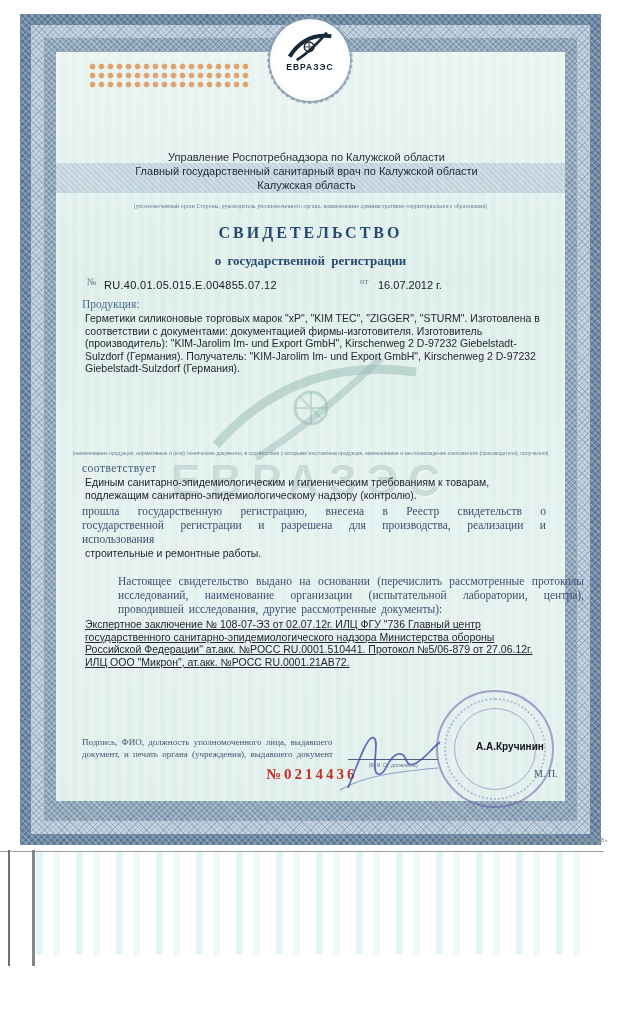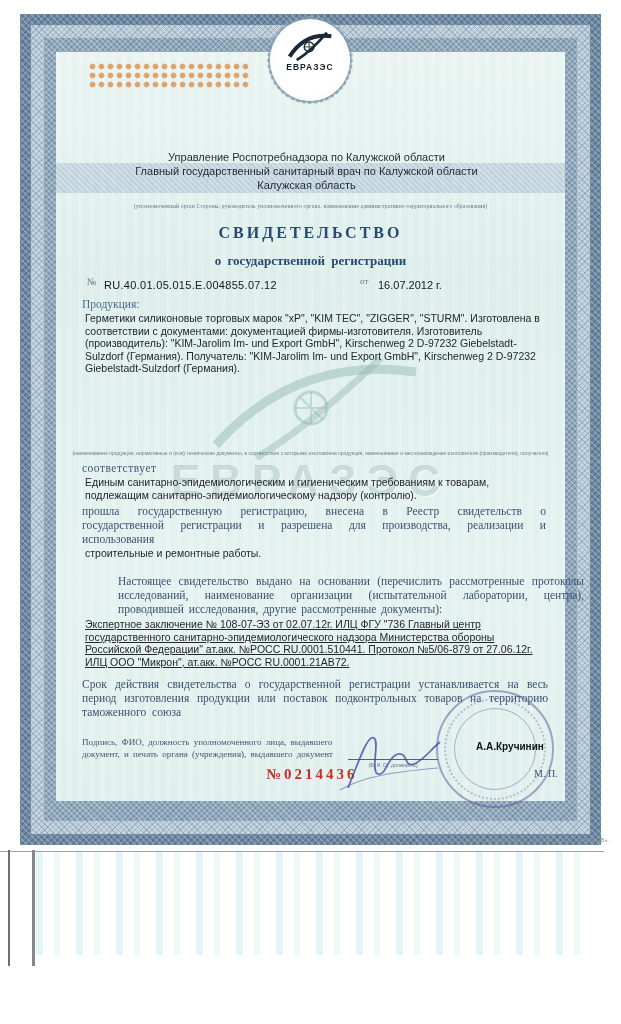--- a/index.html
+++ b/index.html
@@ -146,21 +146,20 @@
       <div class="prod-label ser z">Продукция:</div>
       <div class="prod-text san z">Герметики силиконовые торговых марок "хР", "KIM TEC", "ZIGGER", "STURM". Изготовлена в соответствии с документами: документацией фирмы-изготовителя. Изготовитель (производитель): "KIM-Jarolim Im- und Export GmbH", Kirschenweg 2 D-97232 Giebelstadt-Sulzdorf (Германия). Получатель: "KIM-Jarolim Im- und Export GmbH", Kirschenweg 2 D-97232 Giebelstadt-Sulzdorf (Германия).</div>
 
       <div class="prod-caption san z">(наименование продукции, нормативные и (или) технические документы, в соответствии с которыми изготовлена продукция, наименование и местонахождение изготовителя (производителя), получателя)</div>
       <div class="conforms ser z">соответствует</div>
       <div class="req-text san z">Единым санитарно-эпидемиологическим и гигиеническим требованиям к товарам, подлежащим санитарно-эпидемиологическому надзору (контролю).</div>
       <div class="reg-text ser z">прошла государственную регистрацию, внесена в Реестр свидетельств о государственной регистрации и разрешена для производства, реализации и использования</div>
       <div class="use-text san z">строительные и ремонтные работы.</div>
       <div class="basis-text ser z">Настоящее свидетельство выдано на основании (перечислить рассмотренные протоколы исследований, наименование организации (испытательной лаборатории, центра), проводившей исследования, другие рассмотренные документы):</div>
       <div class="expertise-text san z">Экспертное заключение № 108-07-ЭЗ от 02.07.12г. ИЛЦ ФГУ "736 Главный центр государственного санитарно-эпидемиологического надзора Министерства обороны Российской Федерации" ат.акк. №РОСС RU.0001.510441. Протокол №5/06-879 от 27.06.12г. ИЛЦ ООО "Микрон", ат.акк. №РОСС RU.0001.21АВ72.</div>
-      <div class="validity-text ser z">Срок действия свидетельства о государственной регистрации устанавливается на весь период изготовления продукции или поставок подконтрольных товаров на территорию таможенного союза</div>
 
       <div class="sign-caption ser z">Подпись, ФИО, должность уполномоченного лица, выдавшего документ, и печать органа (учреждения), выдавшего документ</div>
       <div class="serial z">№0214436</div>
 
       <svg class="sig-svg" width="112" height="64" viewBox="0 0 112 64">
         <path d="M14 60 C26 30 34 6 40 10 C46 14 36 44 44 46 C52 48 54 28 64 26 C74 24 70 40 80 36 C90 32 96 22 106 14" fill="none" stroke="rgba(58,72,170,.8)" stroke-width="1.7"></path>
         <path d="M6 62 C30 48 60 44 104 40" fill="none" stroke="rgba(58,72,170,.5)" stroke-width="1.1"></path>
       </svg>
       <div class="sig-line z"></div>
       <div class="sig-line-caption san z">(Ф. И. О., должность)</div>

